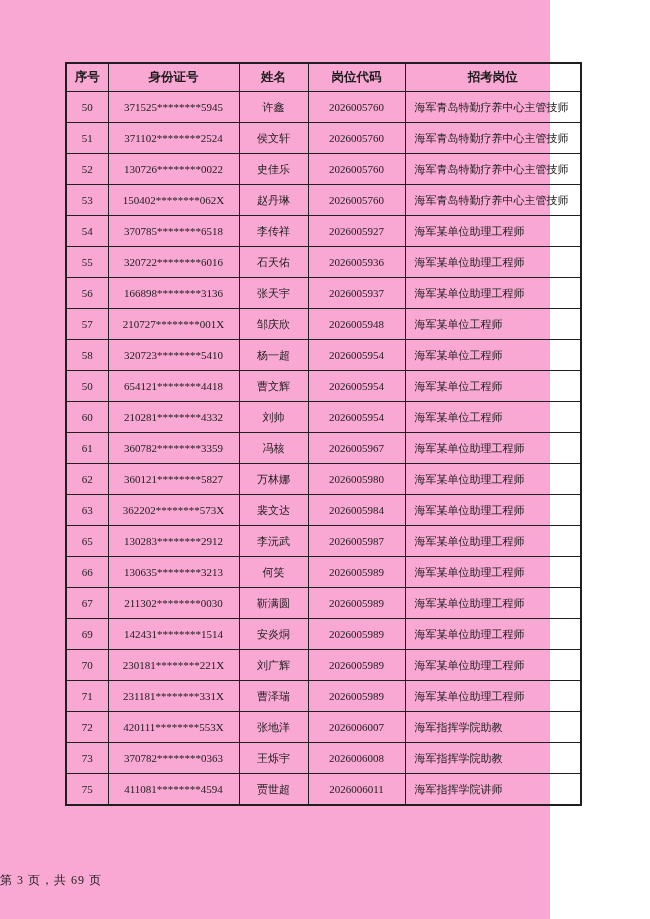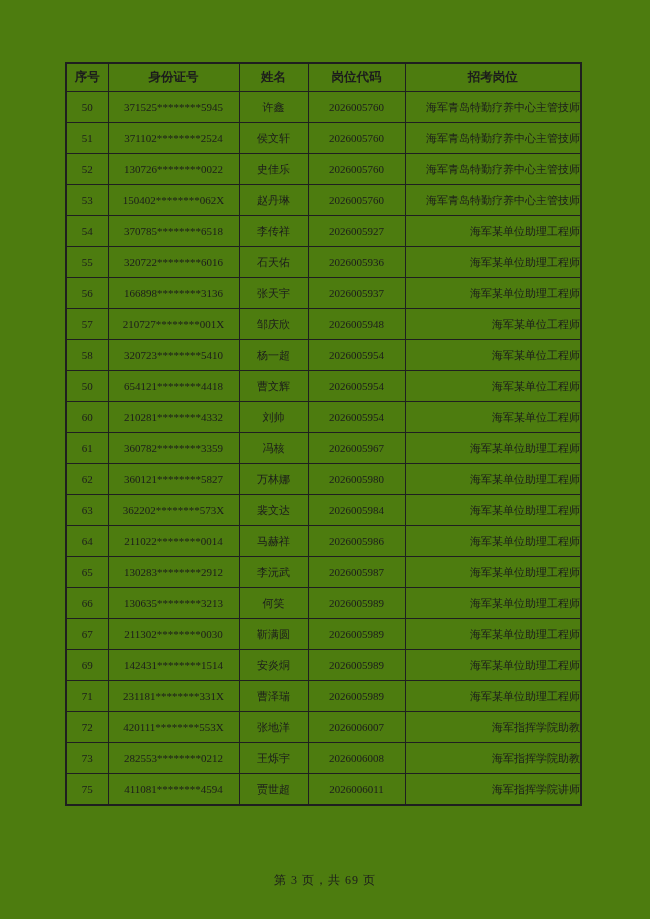--- a/index.html
+++ b/index.html
@@ -1,45 +1,45 @@
 <!DOCTYPE html>
 <html><head>
 <meta charset="utf-8">
 <style>
   html,body{margin:0;padding:0;background:#ffffff;}
   body{
     width:650px;height:919px;overflow:hidden;
     font-family:"Liberation Serif","DejaVu Serif",serif;
     color:#1c1c1c;
   }
-  .page{position:relative;width:650px;height:919px;background:#4d7c0f;}
+  .page{position:relative;width:550px;height:919px;background:#f9a8d4;}
   table.roster{
     position:absolute;left:65px;top:62px;width:515px;
     border-collapse:collapse;table-layout:fixed;
     border:2px solid #1f1f1f;
   }
   th,td{
     border:1px solid #1f1f1f;
     font-size:11px;line-height:1.1;
     text-align:center;vertical-align:middle;
     padding:0;overflow:hidden;white-space:nowrap;
   }
   thead th{
     font-size:12.5px;font-weight:bold;height:27px;
   }
   tbody td{height:30px;}
   col.c-serial{width:42px;}
   col.c-id{width:131px;}
   col.c-name{width:69px;}
   col.c-code{width:97px;}
   col.c-post{width:176px;}
-  td.cell-position-title{text-align:right;padding-left:9px;}
+  td.cell-position-title{text-align:left;padding-left:9px;}
   .page-footer{
     position:absolute;left:0;top:872px;width:650px;
-    text-align:center;font-size:12px;color:#1c1c1c;
+    text-align:left;font-size:12px;color:#1c1c1c;
     letter-spacing:1px;
   }
 </style>
 </head>
 <body>
 
 <div class="page">
 
   <table class="roster">
     <colgroup>
@@ -151,27 +151,20 @@
           <td class="cell-position-title">海军某单位助理工程师</td>
         </tr>
         <tr>
           <td class="cell-serial">63</td>
           <td class="cell-id-number">362202********573X</td>
           <td class="cell-name">裴文达</td>
           <td class="cell-position-code">2026005984</td>
           <td class="cell-position-title">海军某单位助理工程师</td>
         </tr>
         <tr>
-          <td class="cell-serial">64</td>
-          <td class="cell-id-number">211022********0014</td>
-          <td class="cell-name">马赫祥</td>
-          <td class="cell-position-code">2026005986</td>
-          <td class="cell-position-title">海军某单位助理工程师</td>
-        </tr>
-        <tr>
           <td class="cell-serial">65</td>
           <td class="cell-id-number">130283********2912</td>
           <td class="cell-name">李沅武</td>
           <td class="cell-position-code">2026005987</td>
           <td class="cell-position-title">海军某单位助理工程师</td>
         </tr>
         <tr>
           <td class="cell-serial">66</td>
           <td class="cell-id-number">130635********3213</td>
           <td class="cell-name">何笑</td>
@@ -182,40 +175,47 @@
           <td class="cell-serial">67</td>
           <td class="cell-id-number">211302********0030</td>
           <td class="cell-name">靳满圆</td>
           <td class="cell-position-code">2026005989</td>
           <td class="cell-position-title">海军某单位助理工程师</td>
         </tr>
         <tr>
           <td class="cell-serial">69</td>
           <td class="cell-id-number">142431********1514</td>
           <td class="cell-name">安炎烔</td>
+          <td class="cell-position-code">2026005989</td>
+          <td class="cell-position-title">海军某单位助理工程师</td>
+        </tr>
+        <tr>
+          <td class="cell-serial">70</td>
+          <td class="cell-id-number">230181********221X</td>
+          <td class="cell-name">刘广辉</td>
           <td class="cell-position-code">2026005989</td>
           <td class="cell-position-title">海军某单位助理工程师</td>
         </tr>
         <tr>
           <td class="cell-serial">71</td>
           <td class="cell-id-number">231181********331X</td>
           <td class="cell-name">曹泽瑞</td>
           <td class="cell-position-code">2026005989</td>
           <td class="cell-position-title">海军某单位助理工程师</td>
         </tr>
         <tr>
           <td class="cell-serial">72</td>
           <td class="cell-id-number">420111********553X</td>
           <td class="cell-name">张地洋</td>
           <td class="cell-position-code">2026006007</td>
           <td class="cell-position-title">海军指挥学院助教</td>
         </tr>
         <tr>
           <td class="cell-serial">73</td>
-          <td class="cell-id-number">282553********0212</td>
+          <td class="cell-id-number">370782********0363</td>
           <td class="cell-name">王烁宇</td>
           <td class="cell-position-code">2026006008</td>
           <td class="cell-position-title">海军指挥学院助教</td>
         </tr>
         <tr>
           <td class="cell-serial">75</td>
           <td class="cell-id-number">411081********4594</td>
           <td class="cell-name">贾世超</td>
           <td class="cell-position-code">2026006011</td>
           <td class="cell-position-title">海军指挥学院讲师</td>

